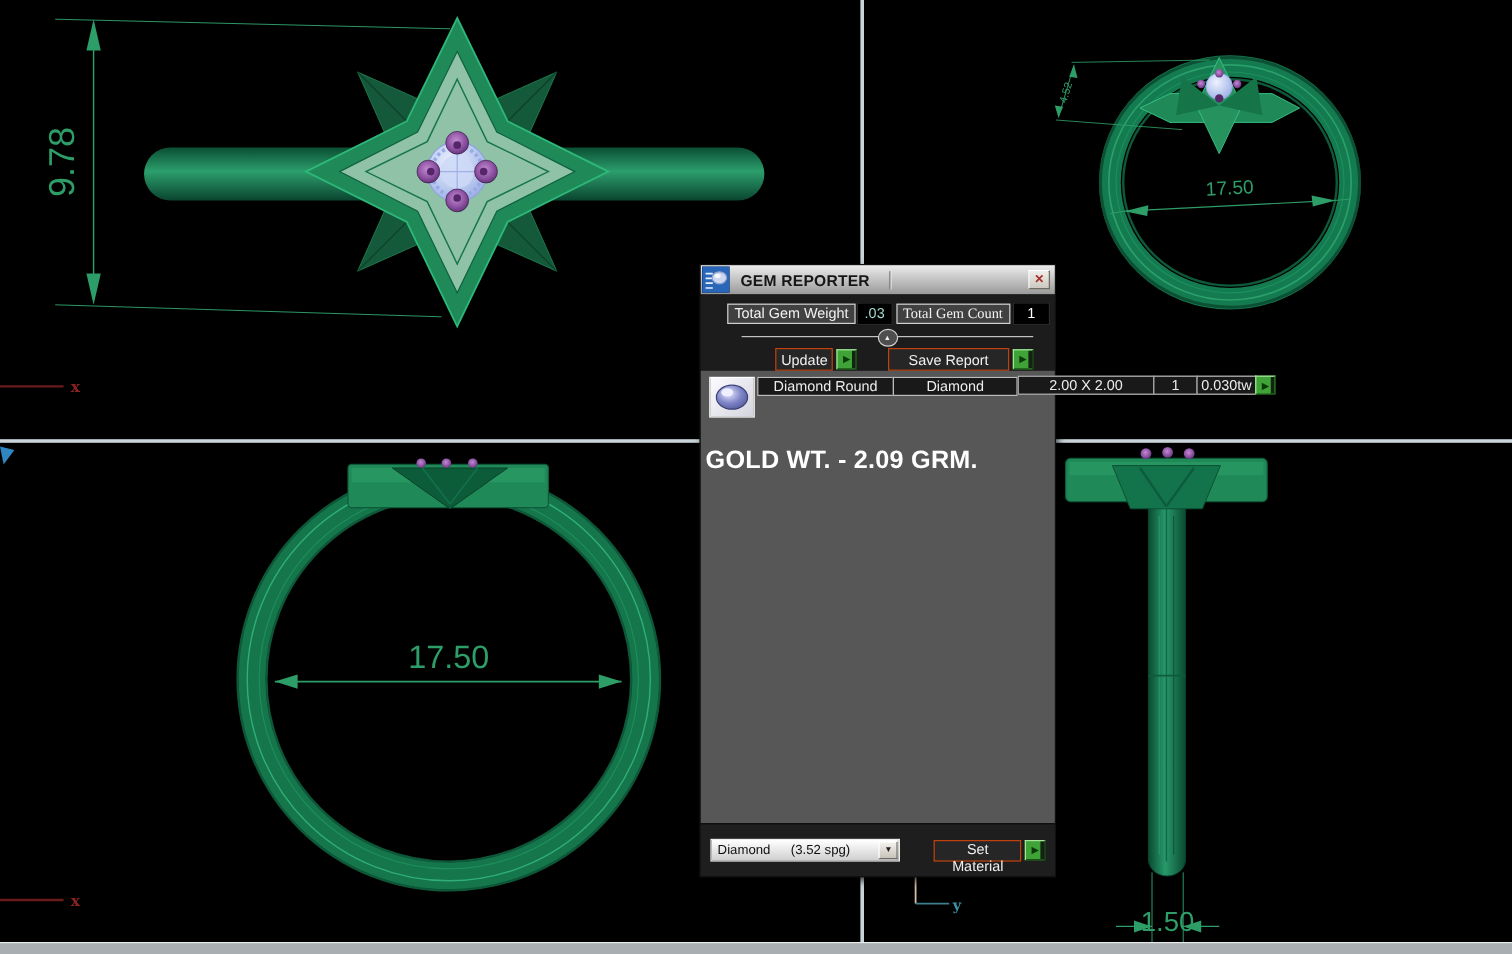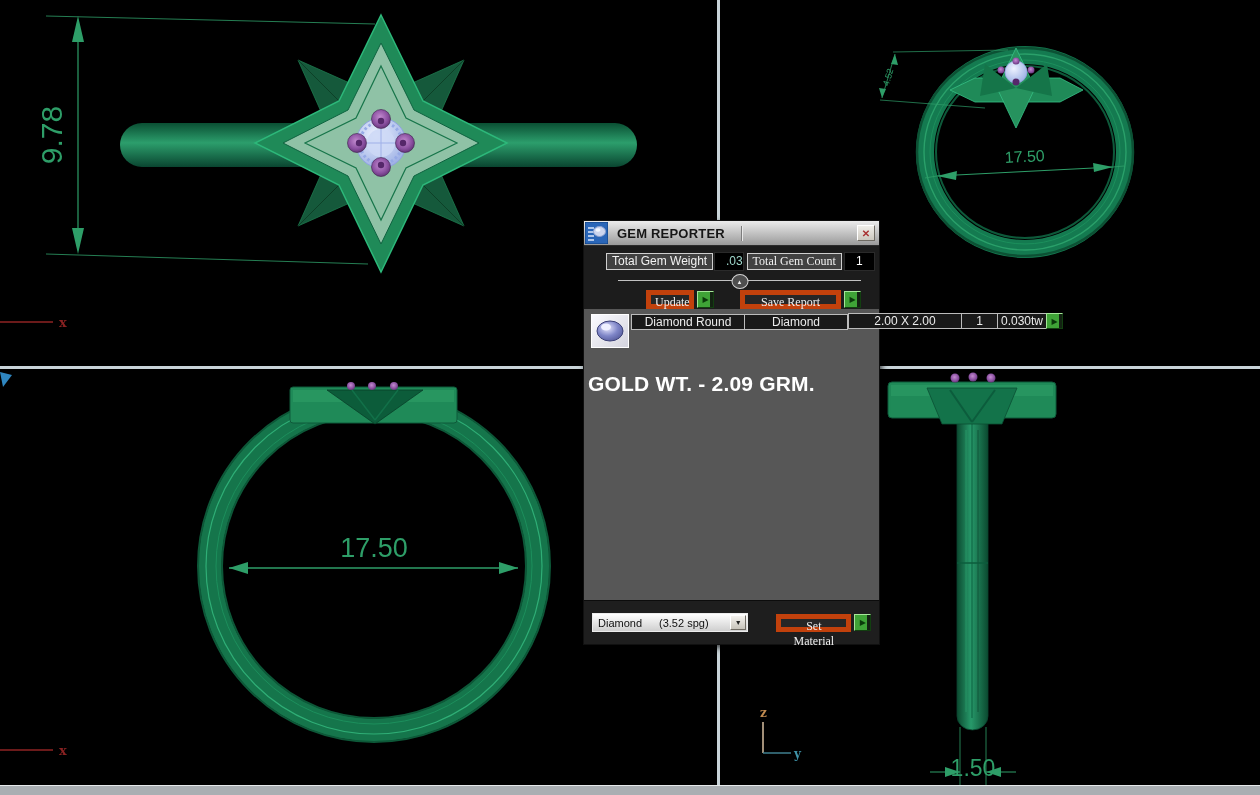--- a/index.html
+++ b/index.html
@@ -4,50 +4,50 @@
 <style>
   html,body{margin:0;padding:0;background:#000;}
   #stage{position:relative;width:1260px;height:795px;background:#000;overflow:hidden;
          font-family:"Liberation Sans",sans-serif;}
   #scene{position:absolute;left:0;top:0;z-index:1;}
   .divider-v{position:absolute;left:717px;top:0;width:3px;height:787px;background:#c9d4d9;z-index:2;}
   .divider-h{position:absolute;left:0;top:366px;width:1260px;height:3px;background:#c9d4d9;z-index:2;}
   .statusbar{position:absolute;left:0;bottom:0;width:1260px;height:9px;background:#a9aeb2;
              border-top:1px solid #e6e9ea;z-index:5;}
   
-  .dialog{position:absolute;left:583px;top:220px;width:297px;height:425px;z-index:10;
+  .dialog{position:absolute;left:583px;top:220px;width:297px;height:511px;z-index:10;
           box-sizing:border-box;border:1px solid #101010;display:flex;flex-direction:column;
           background:#1c1c1c;box-shadow:2px 3px 6px rgba(0,0,0,.7);}
   .titlebar{height:24px;flex:0 0 24px;background:linear-gradient(#ececec,#9a9a9a);
             display:flex;align-items:center;border-bottom:1px solid #2c2c2c;}
   .title-icon{width:23px;height:22px;margin-left:1px;flex:0 0 23px;}
   .title-text{font-size:13px;font-weight:bold;color:#161616;margin-left:9px;letter-spacing:.2px;}
   .title-sep{width:1px;height:15px;background:#7d7d7d;box-shadow:1px 0 0 #e9e9e9;margin-left:16px;}
   .close-btn{margin-left:auto;margin-right:4px;width:18px;height:16px;
              background:linear-gradient(#f0eee9,#ccc8bf);border:1px solid;
              border-color:#fff #6f6b63 #6f6b63 #fff;color:#a83030;font-weight:bold;font-size:10px;
              display:flex;align-items:center;justify-content:center;padding:0;cursor:default;
              font-family:"Liberation Sans",sans-serif;}
   .top-section{flex:0 0 63px;background:#1c1c1c;padding:6px 4px 0 20px;box-sizing:border-box;}
   .field-row{display:flex;align-items:center;}
   .field-label{background:#414141;border:1px solid #cfcfcf;color:#f2f2f2;font-size:12px;
                height:15px;line-height:15px;padding:0 5px;white-space:nowrap;}
   .field-input{background:#000;height:17px;line-height:17px;font-size:12px;text-align:center;
                border:1px solid #2a2a2a;}
-  .val-teal{color:#9fd8cc;width:29px;margin-left:1px;text-align:right;}
+  .val-teal{color:#9fd8cc;width:29px;margin-left:1px;}
   .val-white{color:#fff;width:31px;margin-left:2px;}
   .ml2{margin-left:2px;} .ml3{margin-left:3px;font-family:Liberation Serif, serif;}
   .slider-row{position:relative;height:12px;margin:3px 14px 0 14px;}
   .slider-line{position:absolute;top:6px;left:0;right:0;height:1px;background:#c2c2c2;}
   .slider-knob{position:absolute;left:50%;top:0;transform:translateX(-50%);width:15px;height:13px;
                background:#4e4e4e;border:1px solid #d2d2d2;border-radius:50%;display:flex;
                align-items:center;justify-content:center;font-size:6px;color:#f0f0f0;}
   .btn-row{display:flex;align-items:center;margin:4px 0 0 42px;}
-  .dlg-btn{background:#262626;border:5px solid #c2410c;color:#efefef;font-size:12px;height:19px;
-           padding:0 4px;box-sizing:border-box;font-family:Liberation Serif, serif;cursor:default;}
+  .dlg-btn{background:#262626;border:1px solid #c2410c;color:#efefef;font-size:12px;height:19px;
+           padding:0 4px;box-sizing:border-box;font-family:Liberation Sans, sans-serif;cursor:default;}
   .btn-update{width:48px;} .btn-save{width:101px;margin-left:26px;} .btn-setmat{margin-left:28px;height:18px;}
   .green-btn{width:17px;height:17px;margin-left:3px;background:#3fa337;border:1px solid;
              border-color:#a6e69a #123f10 #123f10 #a6e69a;color:#0b3a0b;font-size:8px;
              display:flex;align-items:center;justify-content:center;padding:0;box-sizing:border-box;
              box-shadow:inset -3px 0 0 rgba(12,12,12,.85);cursor:default;}
   .green-btn.small{width:17px;height:16px;}
   .content{flex:1 1 auto;background:#575757;padding:5px 5px 0 3px;}
   .gem-table{display:flex;align-items:flex-start;margin-left:4px;}
   .gem-icon-cell{width:36px;height:32px;background:linear-gradient(135deg,#fbfbff,#d4d4de);
                  border:1px solid #fff;display:flex;align-items:center;justify-content:center;

